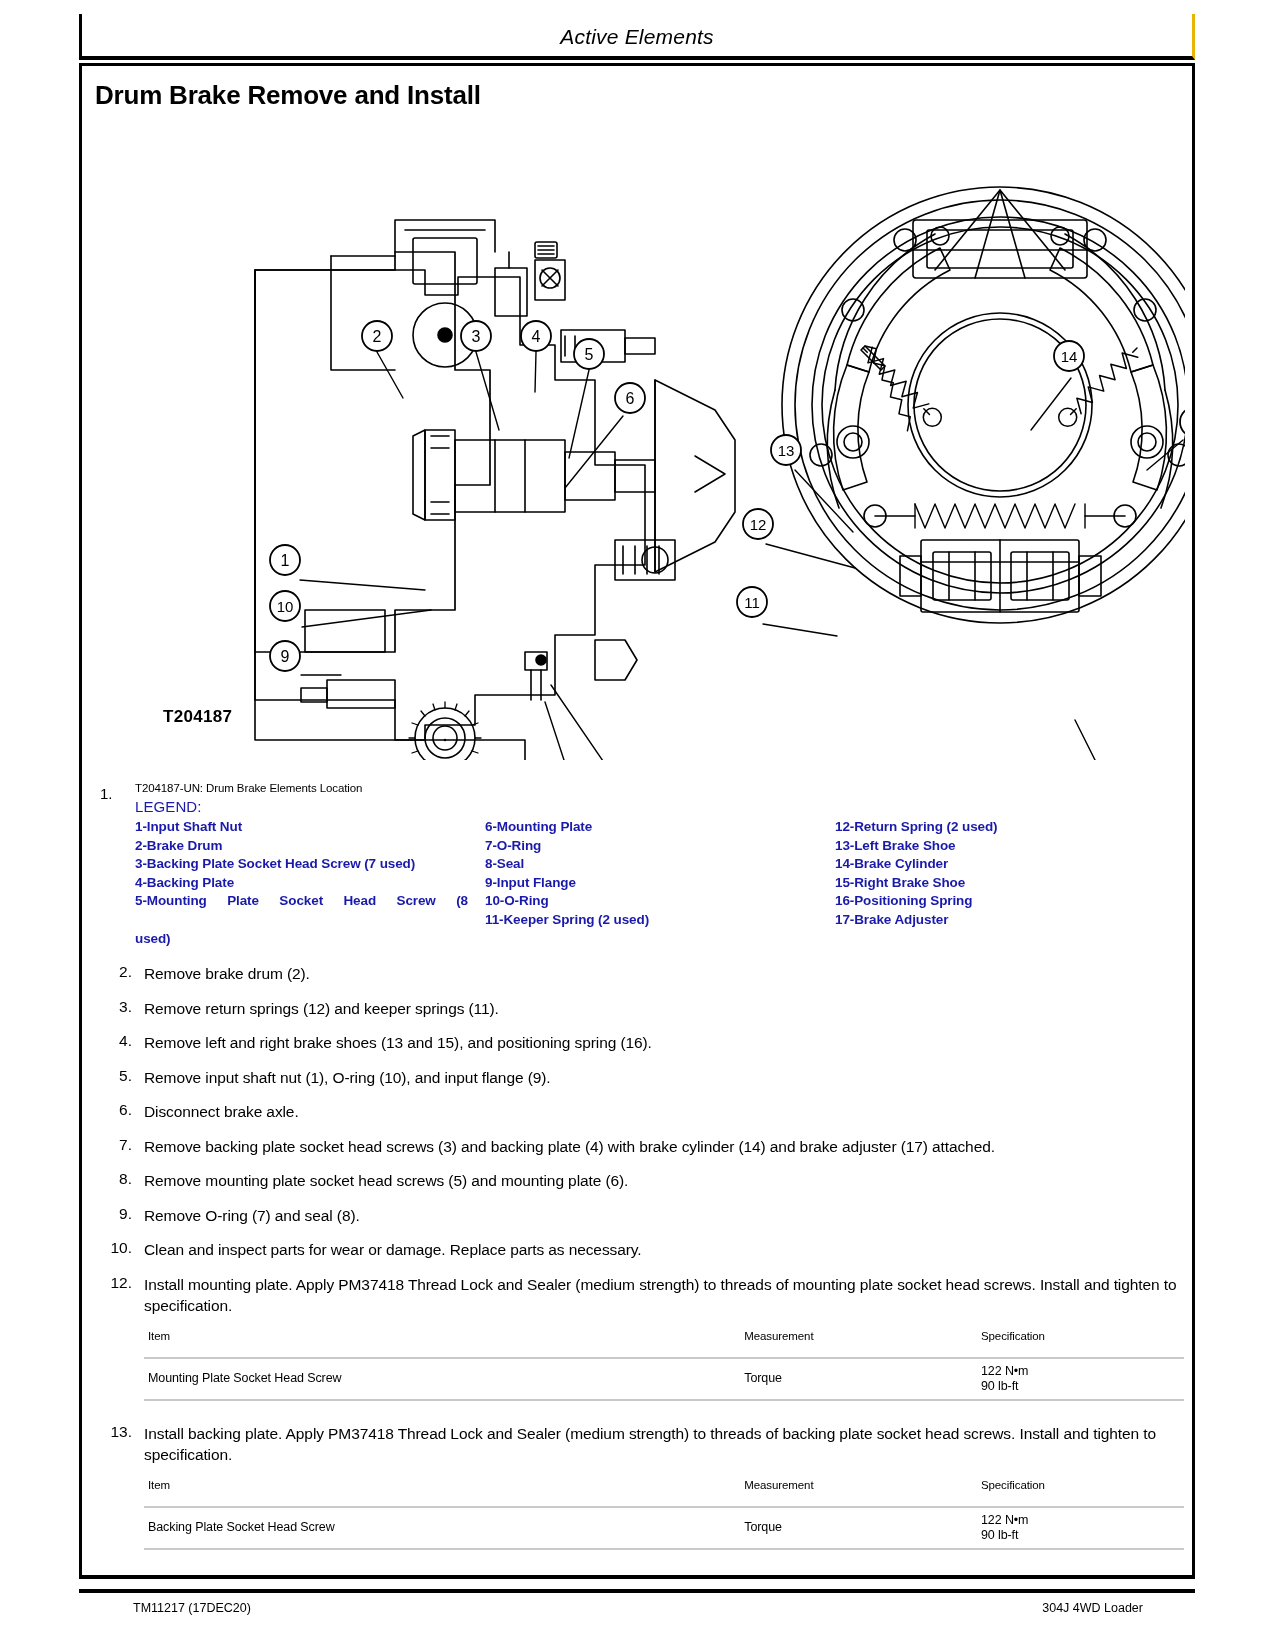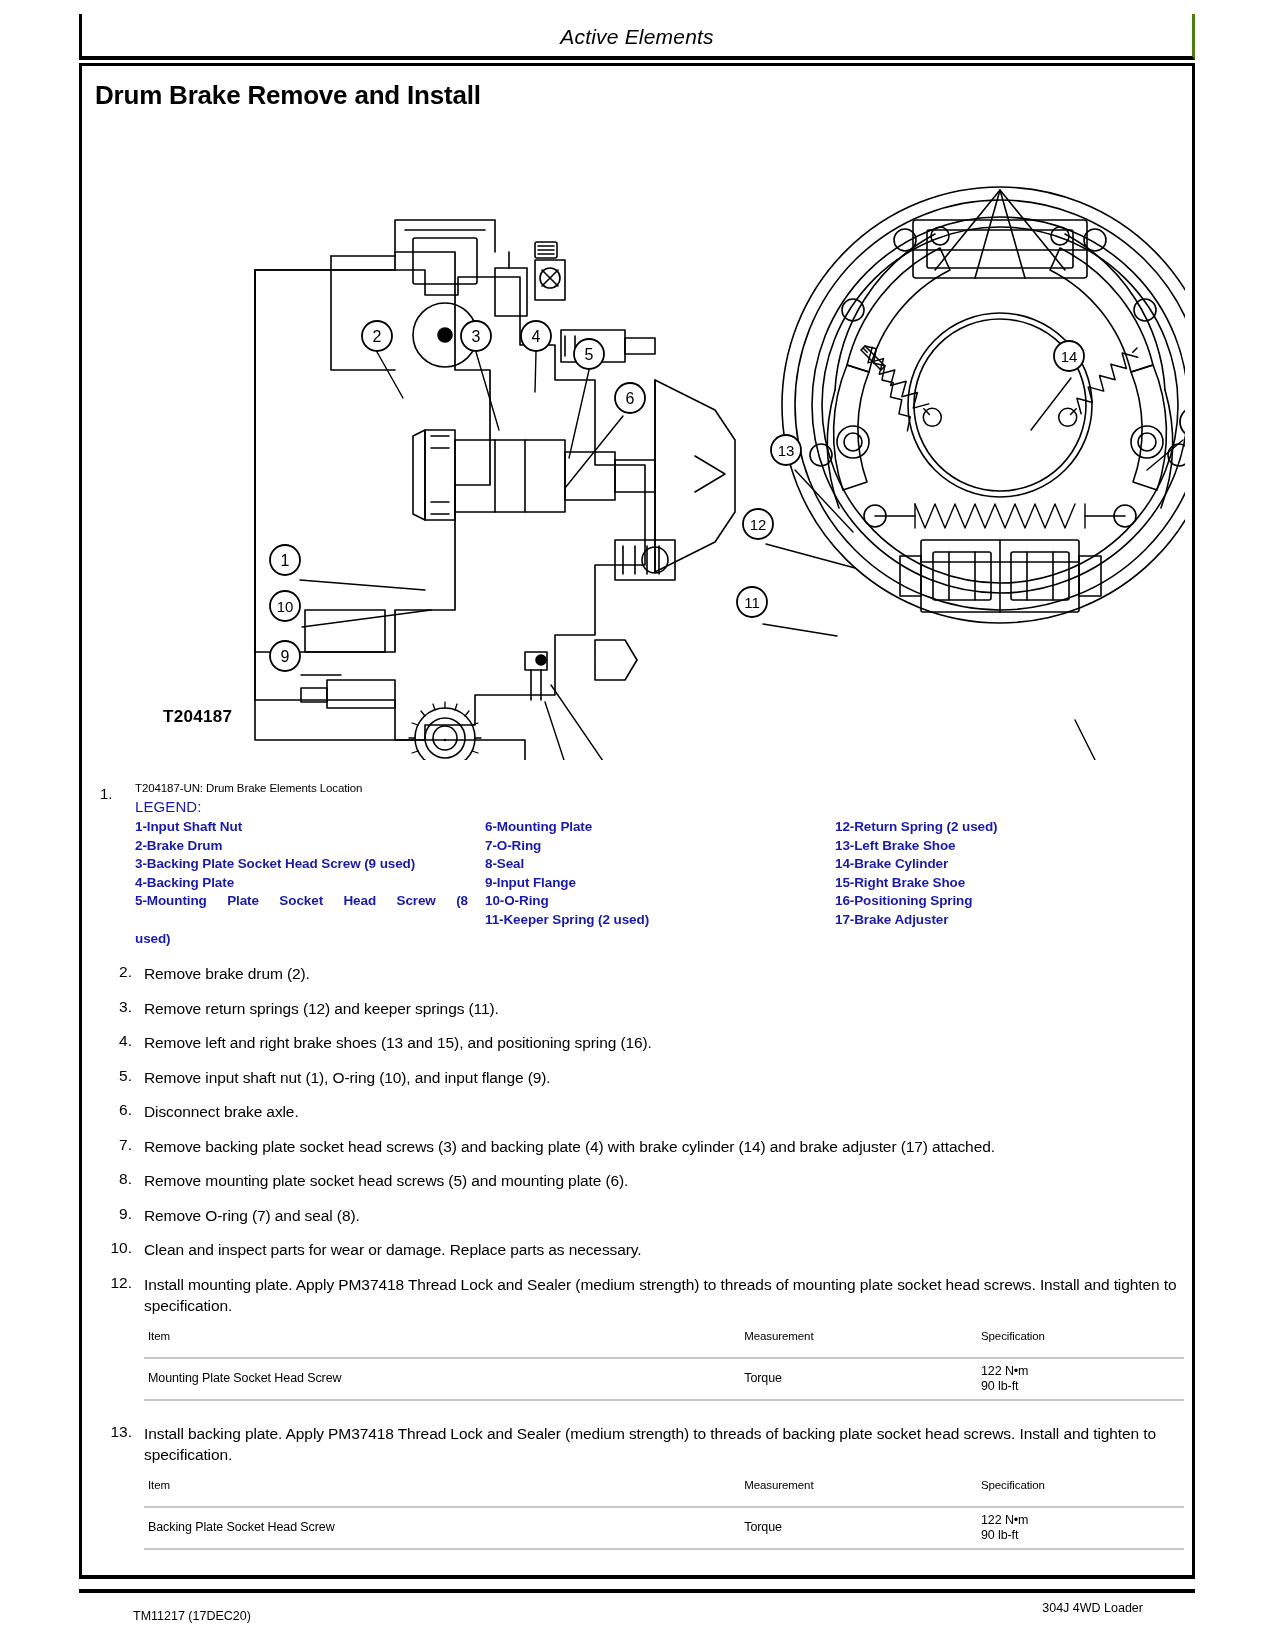--- a/index.html
+++ b/index.html
@@ -21,21 +21,21 @@
     width: 1275px;
     height: 1650px;
   }
 
   
   .hdr-box {
     position: absolute;
     left: 79px; top: 14px;
     width: 1116px; height: 46px;
     border-left: 3px solid #000;
-    border-right: 3px solid #4d7c0f;
+    border-right: 3px solid #eab308;
     border-bottom: 4px solid #000;
     box-sizing: border-box;
   }
   .hdr-title {
     position: absolute;
     left: 0; right: 0; top: 11px;
     text-align: center;
     font-style: italic;
     font-size: 21px;
     font-weight: 500;
@@ -201,21 +201,21 @@
     width: 1116px; height: 0;
     border-top: 4px solid #000;
   }
   .footer {
     position: absolute;
     left: 79px; top: 1601px;
     width: 1116px;
     height: 24px;
   }
   .footer .left {
-    position: absolute; left: 54px; top: 8px;
+    position: absolute; left: 54px; top: 0;
     font-size: 12.5px;
   }
   .footer .center {
     position: absolute; left: 0; right: 0; top: -1px;
     text-align: center;
     font-size: 15px;
     font-weight: bold;
   }
   .footer .right {
     position: absolute; right: 52px; top: 0;
@@ -496,21 +496,21 @@
 
   <div class="legend-wrap">
     <div class="step1-num">1.</div>
     <div class="caption">T204187-UN: Drum Brake Elements Location</div>
     <div class="legend-title">LEGEND:</div>
 
     <div class="legend-cols">
       <div class="legend-col c1">
         <div class="legend-item">1-Input Shaft Nut</div>
         <div class="legend-item">2-Brake Drum</div>
-        <div class="legend-item">3-Backing Plate Socket Head Screw (9 used)</div>
+        <div class="legend-item">3-Backing Plate Socket Head Screw (7 used)</div>
         <div class="legend-item">4-Backing Plate</div>
         <div class="legend-item justified"><span>5-Mounting Plate Socket Head Screw (8</span></div>
         <div class="legend-item">used)</div>
       </div>
 
       <div class="legend-col c2">
         <div class="legend-item">6-Mounting Plate</div>
         <div class="legend-item">7-O-Ring</div>
         <div class="legend-item">8-Seal</div>
         <div class="legend-item">9-Input Flange</div>

